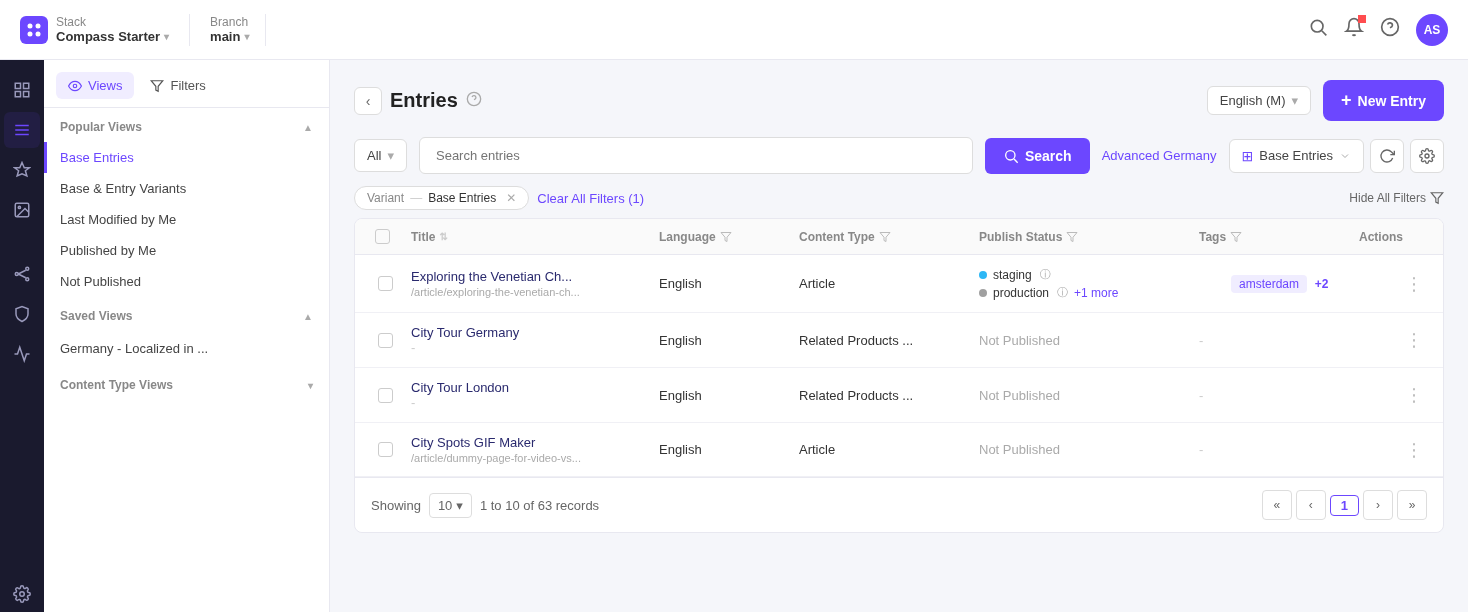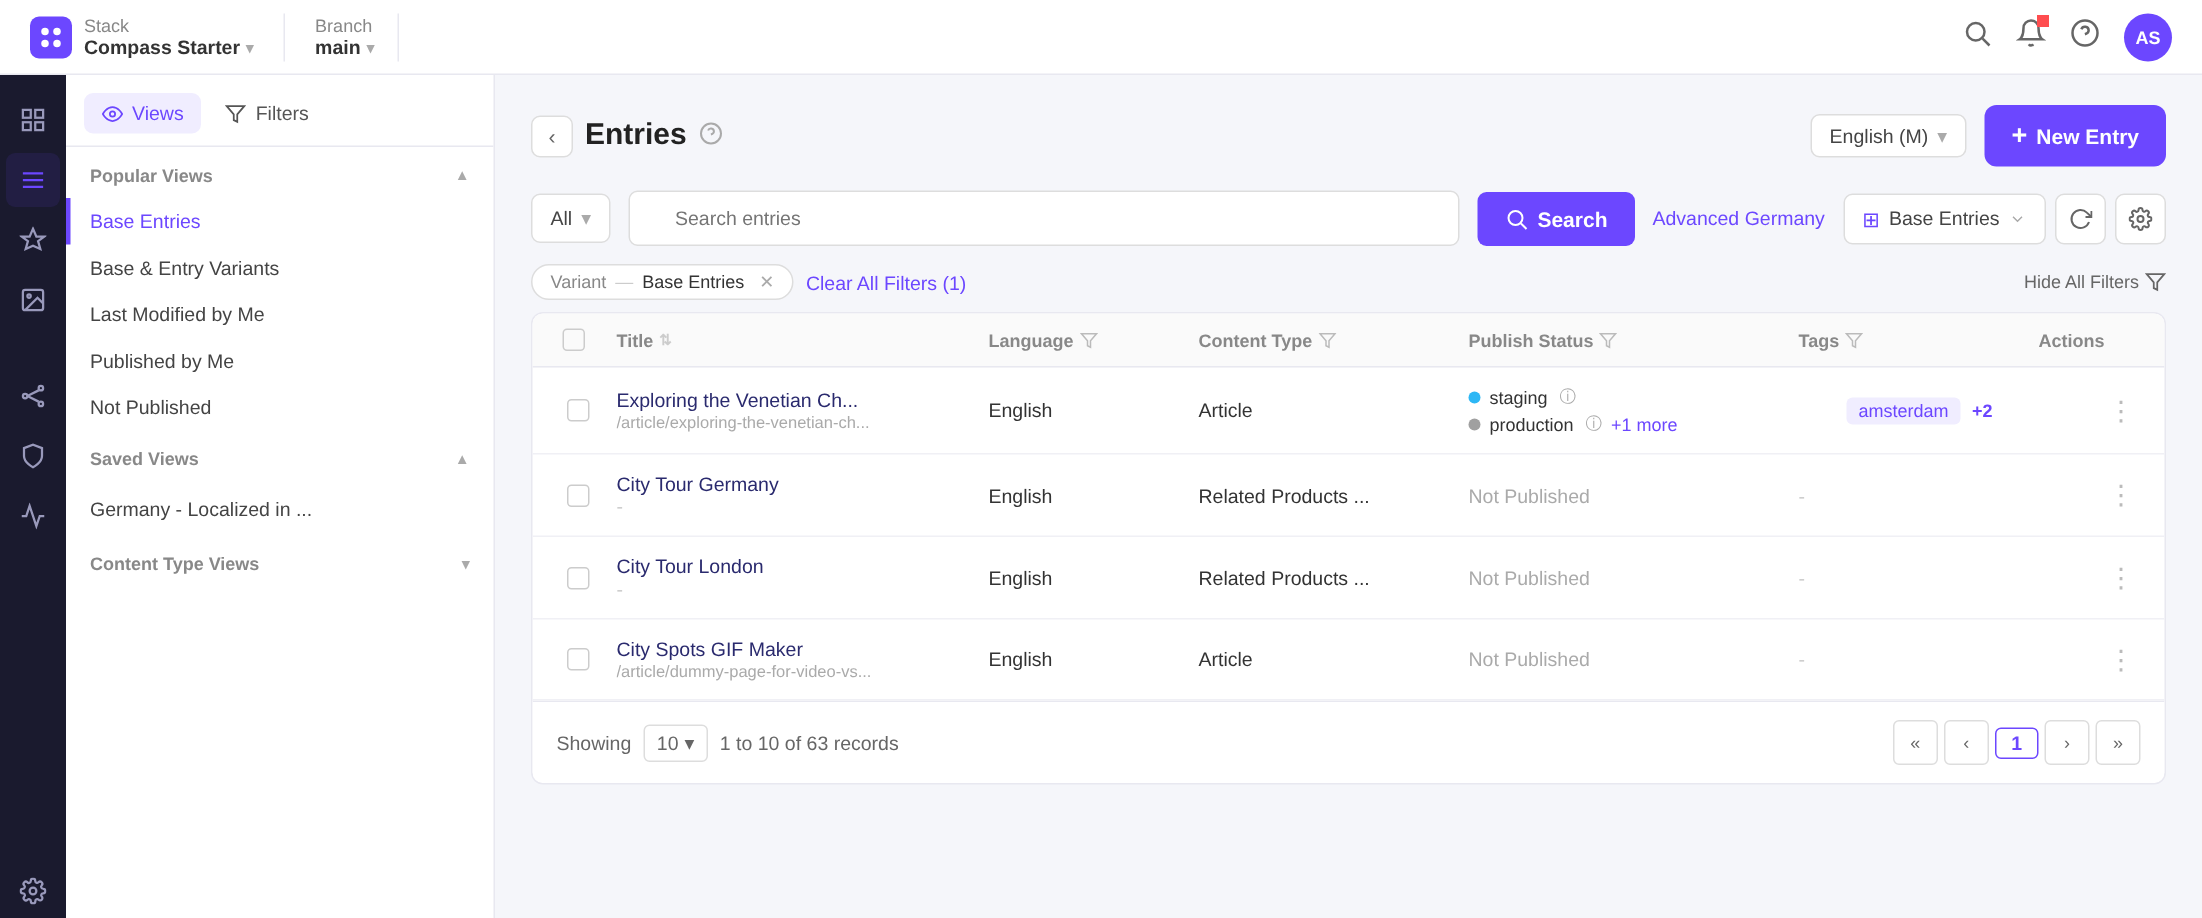--- a/index.html
+++ b/index.html
@@ -20,21 +20,21 @@
     .sidebar-section { padding: 0; }
     .sidebar-section-header { display: flex; align-items: center; justify-content: space-between; padding: 12px 16px 8px; font-size: 12px; font-weight: 600; color: #888; text-transform: none; }
     .sidebar-section-header .collapse-icon { font-size: 10px; color: #aaa; cursor: pointer; }
 
     .sidebar-item { display: flex; align-items: center; justify-content: space-between; padding: 8px 16px; cursor: pointer; border-radius: 0; color: #444; font-size: 13px; }
     .sidebar-item.active { color: #6c47ff; border-left: 3px solid #6c47ff; padding-left: 13px; font-weight: 500; }
     .sidebar-item .item-label { flex: 1; }
     .sidebar-item .item-menu { color: #aaa; font-size: 16px; opacity: 0; }
 
     
-    .topbar { height: 50px; background: #fff; border-bottom: 1px solid #e8e8f0; display: flex; align-items: center; padding: 0 20px; gap: 16px; }
+    .topbar { height: 60px; background: #fff; border-bottom: 1px solid #e8e8f0; display: flex; align-items: center; padding: 0 20px; gap: 16px; }
     .topbar-brand { display: flex; align-items: center; gap: 8px; padding-right: 16px; border-right: 1px solid #e8e8f0; }
     .topbar-logo { width: 28px; height: 28px; background: #6c47ff; border-radius: 6px; display: flex; align-items: center; justify-content: center; color: white; font-size: 14px; }
     .topbar-stack { display: flex; flex-direction: column; }
     .topbar-stack-name { font-size: 12px; color: #888; line-height: 1.2; }
     .topbar-stack-val { font-size: 13px; font-weight: 600; color: #333; display: flex; align-items: center; gap: 4px; }
     .topbar-branch { display: flex; flex-direction: column; }
     .topbar-branch-label { font-size: 12px; color: #888; line-height: 1.2; }
     .topbar-branch-val { font-size: 13px; font-weight: 600; color: #333; display: flex; align-items: center; gap: 4px; }
     .chevron { font-size: 10px; color: #aaa; }
     .topbar-right { margin-left: auto; display: flex; align-items: center; gap: 16px; }
@@ -52,21 +52,21 @@
     .help-icon { color: #aaa; font-size: 14px; cursor: pointer; }
 
     .panel-actions { display: flex; align-items: center; gap: 12px; }
     .lang-select { display: flex; align-items: center; gap: 6px; border: 1px solid #ddd; border-radius: 6px; padding: 6px 12px; background: white; cursor: pointer; font-size: 13px; color: #444; }
     .new-entry-btn { display: flex; align-items: center; gap: 6px; background: #6c47ff; color: white; border: none; border-radius: 8px; padding: 10px 18px; font-size: 14px; font-weight: 600; cursor: pointer; }
 
     
     .search-bar { display: flex; align-items: center; gap: 12px; margin-bottom: 12px; }
     .search-type-select { display: flex; align-items: center; gap: 6px; border: 1px solid #ddd; border-radius: 6px; padding: 8px 12px; background: white; cursor: pointer; font-size: 13px; color: #444; }
     .search-input-wrap { flex: 1; position: relative; }
-    .search-input { width: 100%; border: 1px solid #ddd; border-radius: 6px; padding: 10px 30px; font-size: 13px; color: #999; background: white; outline: none; }
+    .search-input { width: 100%; border: 1px solid #ddd; border-radius: 6px; padding: 10px 16px; font-size: 13px; color: #999; background: white; outline: none; }
     .search-btn { display: flex; align-items: center; gap: 6px; background: #6c47ff; color: white; border: none; border-radius: 6px; padding: 10px 18px; font-size: 14px; font-weight: 600; cursor: pointer; }
     .adv-search { color: #6c47ff; font-size: 13px; font-weight: 500; cursor: pointer; white-space: nowrap; }
     .view-select { display: flex; align-items: center; gap: 6px; border: 1px solid #ddd; border-radius: 6px; padding: 8px 12px; background: white; cursor: pointer; font-size: 13px; color: #444; margin-left: auto; }
     .view-select-icon { font-size: 14px; color: #6c47ff; }
     .refresh-icon { width: 34px; height: 34px; border: 1px solid #ddd; border-radius: 6px; display: flex; align-items: center; justify-content: center; cursor: pointer; background: white; color: #666; }
     .settings-icon { width: 34px; height: 34px; border: 1px solid #ddd; border-radius: 6px; display: flex; align-items: center; justify-content: center; cursor: pointer; background: white; color: #666; }
 
     
     .filter-bar { display: flex; align-items: center; gap: 8px; margin-bottom: 8px; }
     .filter-tag { display: flex; align-items: center; gap: 6px; border: 1px solid #ddd; border-radius: 20px; padding: 4px 12px; background: white; font-size: 12px; color: #555; }

